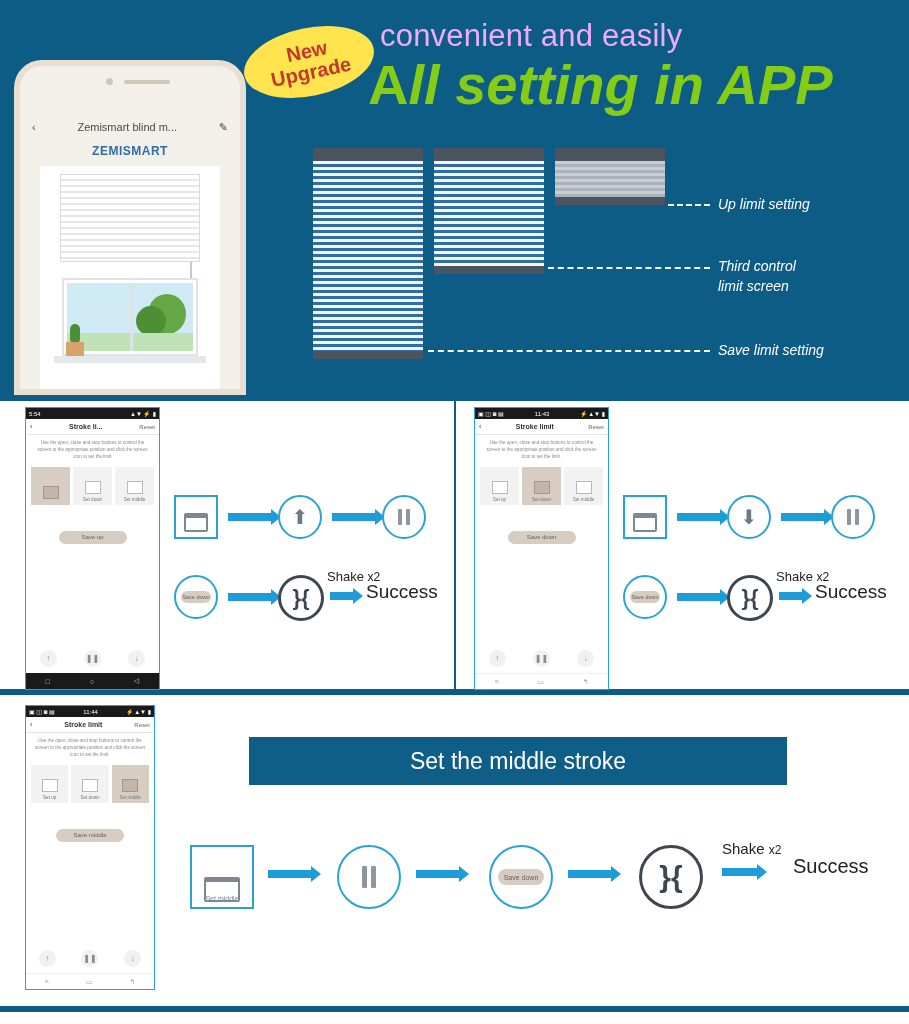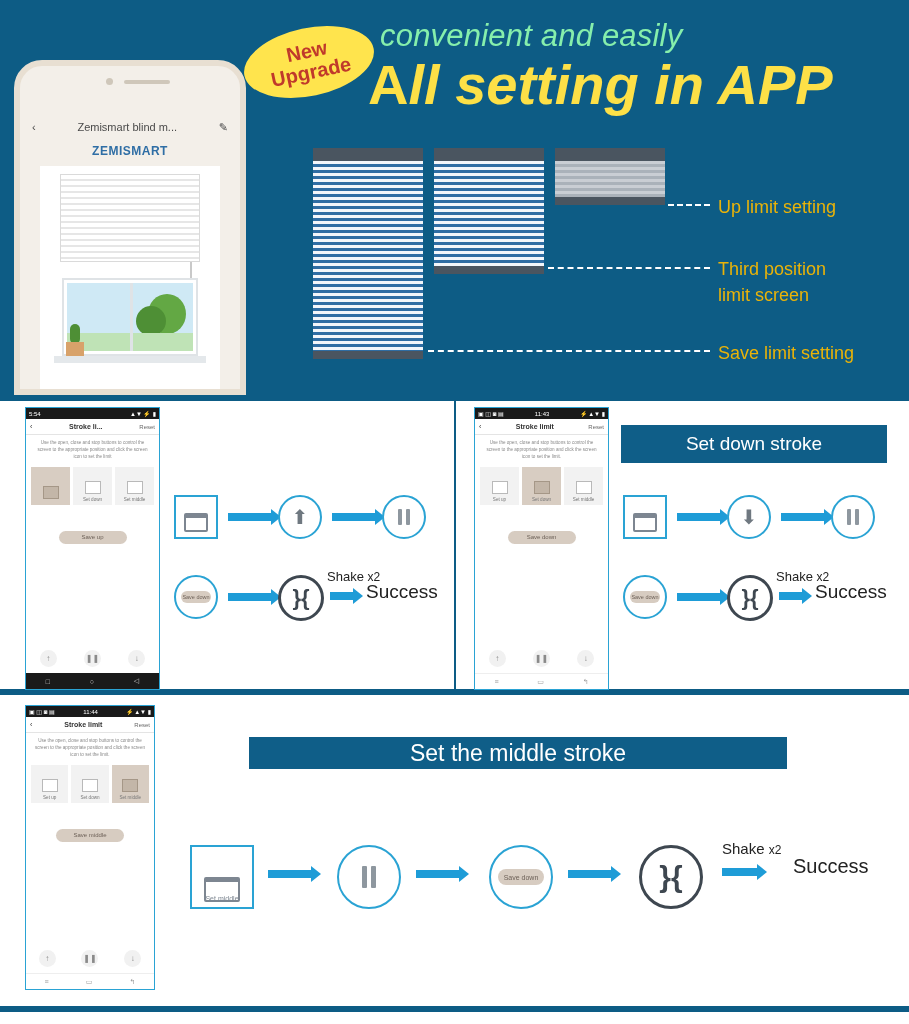--- a/index.html
+++ b/index.html
@@ -14,29 +14,28 @@
   
   .hero {
     position: relative;
     width: 909px; height: 395px;
     background: #0d5c85;
     overflow: hidden;
   }
   .hero-headline {
     position: absolute;
     left: 380px; top: 18px;
-    color: #86efac;
+    color: #f0abfc;
     font-size: 31px;
     letter-spacing: .2px;
-    font-style: italic;
   }
   .hero-big {
     position: absolute;
     left: 368px; top: 52px;
-    color: #fde047;
+    color: #84cc16;
     font-size: 56px;
     font-weight: bold;
     font-style: italic;
     white-space: nowrap;
   }
   .hero-big .nonitalic { font-style: normal; }
   .badge {
     position: absolute;
     left: 243px; top: 28px;
     width: 132px; height: 68px;
@@ -112,24 +111,25 @@
   .bd-solid { background: repeating-linear-gradient(#c9ced4 0 3px, #aab2ba 3px 6px); }
   .bd-bottom { height: 8px; background: #4a5560; }
 
   .dashline {
     position: absolute;
     border-top: 2px dashed #ffffff;
     height: 0;
   }
   .hero-label {
     position: absolute;
-    color: #eab308;
-    font-size: 18px;
+    color: #ffffff;
+    font-size: 14px;
     line-height: 1.45;
     white-space: nowrap;
+    font-style: italic;
   }
 
   
   .mid {
     position: relative;
     width: 909px; height: 300px;
     background: #ffffff;
     border-top: 6px solid #0d5c85;
     border-bottom: 6px solid #0d5c85;
   }
@@ -331,21 +331,21 @@
     <div class="bd-slats" style="height:190px;"></div>
     <div class="bd-bottom"></div>
   </div>
 
   <div class="dashline" style="left:668px; top:204px; width:42px;"></div>
   <div class="dashline" style="left:548px; top:267px; width:162px;"></div>
   <div class="dashline" style="left:428px; top:350px; width:282px;"></div>
 
   <div class="hero-label" style="left:718px; top:194px;">Up limit setting</div>
   <div class="hero-label" style="left:718px; top:256px;">
-    <span>Third position</span><br>
+    <span>Third control</span><br>
     <span>limit screen</span>
   </div>
   <div class="hero-label" style="left:718px; top:340px;">Save limit setting</div>
 </div>
 
 <div class="mid">
   <div class="panel-divider"></div>
 
   <div class="phone" style="left:25px; top:6px; width:135px; height:283px;">
     <div class="status">
@@ -445,21 +445,20 @@
       <div class="ctrl">❚❚</div>
       <div class="ctrl">↓</div>
     </div>
     <div class="navbar light">
       <span>≡</span>
       <span>▭</span>
       <span>↰</span>
     </div>
   </div>
 
-  <div class="sec-head" style="left:621px; top:24px; width:266px; height:38px;">Set down stroke</div>
 
   <div class="sq" style="left:623px; top:94px; width:44px; height:44px;">
     <div class="blindglyph"></div>
   </div>
   <div class="arrow" style="left:677px; top:112px; width:44px;"></div>
   <div class="circle" style="left:727px; top:94px; width:44px; height:44px;">
     <span class="arrowglyph">⬇</span>
   </div>
   <div class="arrow" style="left:781px; top:112px; width:44px;"></div>
   <div class="circle" style="left:831px; top:94px; width:44px; height:44px;">
@@ -516,21 +515,21 @@
       <div class="ctrl">❚❚</div>
       <div class="ctrl">↓</div>
     </div>
     <div class="navbar light">
       <span>≡</span>
       <span>▭</span>
       <span>↰</span>
     </div>
   </div>
 
-  <div class="sec-head" style="left:249px; top:42px; width:538px; height:32px; font-size:23px;">Set the middle stroke</div>
+  <div class="sec-head" style="left:249px; top:42px; width:538px; height:48px; font-size:23px;">Set the middle stroke</div>
 
   <div class="sq" style="left:190px; top:150px; width:64px; height:64px;">
     <div class="blindglyph" style="height:45%;"></div>
     <span style="position:absolute; bottom:5px; font-size:7px; color:#7d8691;">Set middle</span>
   </div>
   <div class="arrow" style="left:268px; top:175px; width:44px;"></div>
   <div class="circle" style="left:337px; top:150px; width:64px; height:64px;">
     <span class="pausebar">
         <i style="height:22px;width:5px;"></i>
         <i style="height:22px;width:5px;"></i>

